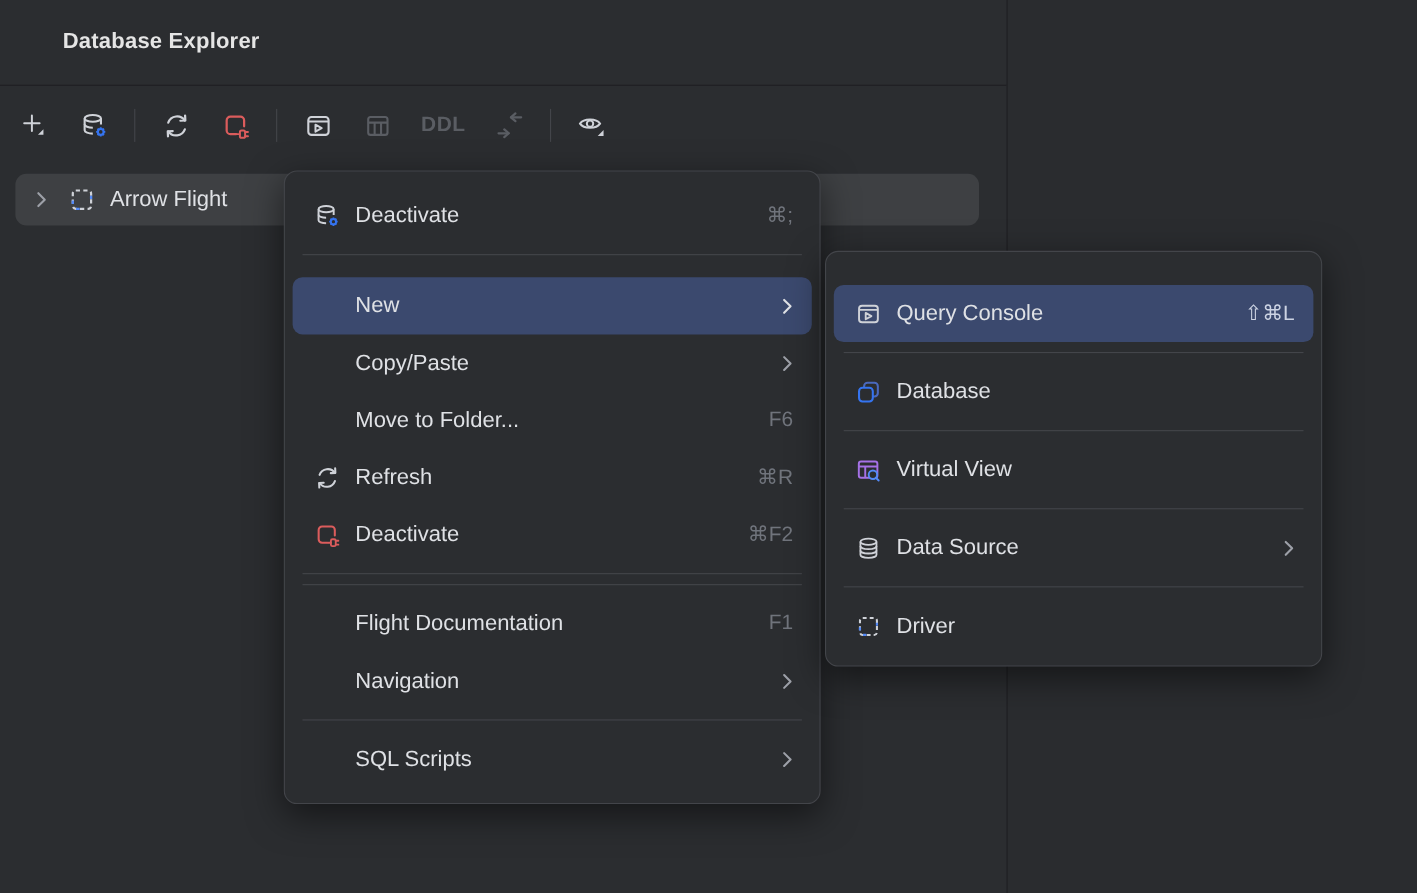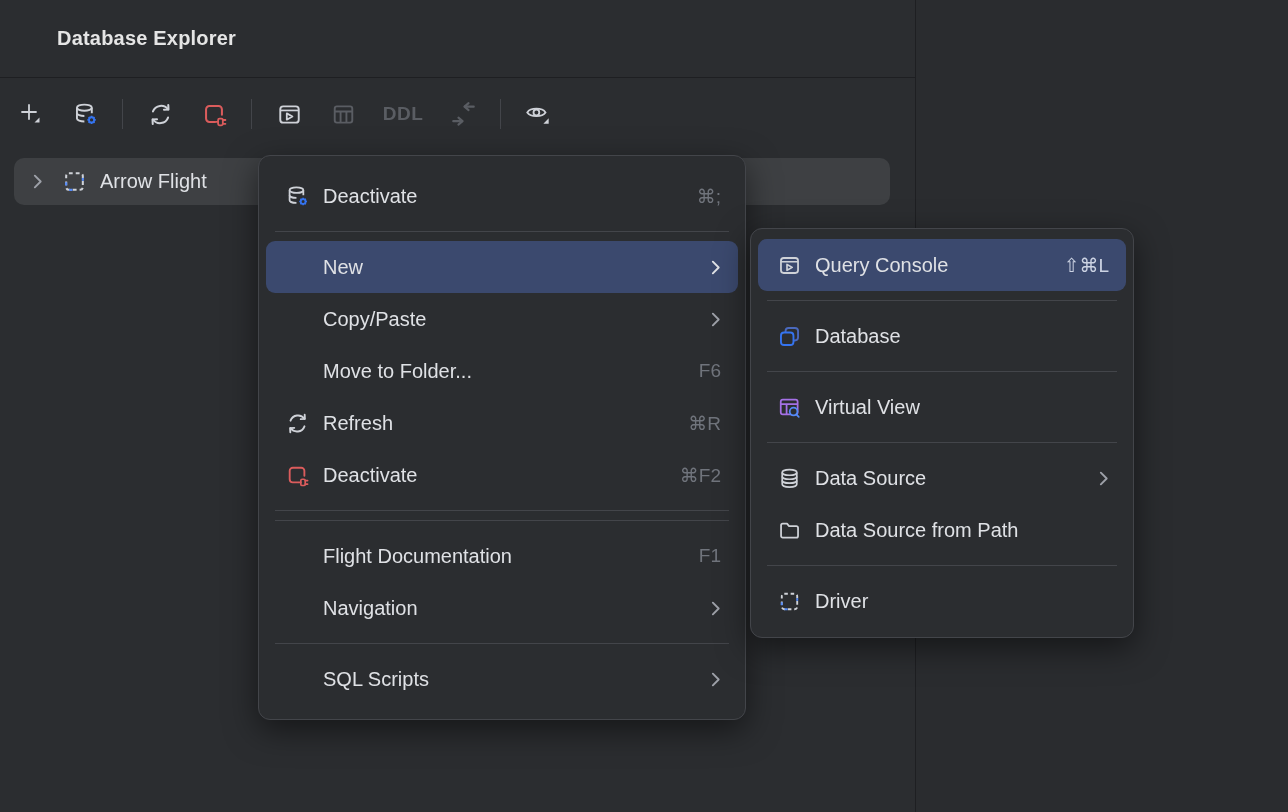--- a/index.html
+++ b/index.html
@@ -38,27 +38,27 @@
   .tree-icon { width:28px; margin-left:10px; display:flex; justify-content:center; }
   .tree-label { margin-left:12px; font-size:20px; color:#dfe1e5; white-space:nowrap;text-align:center; }
 
   .menu {
     position:absolute; background:#2b2d30;
     border:1px solid #43454a; border-radius:12px;
     box-shadow: 0 10px 32px rgba(0,0,0,.5);
     z-index:10;
   }
   #context-menu { left:258px; top:155px; width:488px; padding:14px 0; }
-  #new-submenu  { left:750px; top:228px; width:384px; padding:10px 0; z-index:11; }
+  #new-submenu  { left:750px; top:228px; width:452px; padding:10px 0; z-index:11; }
   .mrow {
     height:52px; margin:0 7px; border-radius:9px;
     display:flex; align-items:center; padding:0 17px 0 18px;
     cursor:default;
   }
-  .mrow.hl { background:#3b496e; }
+  .mrow.hl { background:#3b496e;margin-top:20px; }
   .mrow .ic { width:26px; min-width:26px; display:flex; justify-content:center; margin-right:13px; }
   .mrow .lbl { font-size:20px; color:#dfe1e5; white-space:nowrap; }
   .mrow .sc { margin-left:auto; font-size:19px; color:#70747c; padding-left:20px; white-space:nowrap; }
   .mrow.hl .sc { color:#ccd3e3; }
   .mrow .sc.del-glyph { font-size:24px; color:#8a8e96; line-height:1; }
   .mrow .sub { margin-left:auto; color:#9da0a8; display:flex; padding-left:20px; }
   .mrow.hl .sub { color:#dfe1e5; }
   .msep { height:1px; background:#43454a; margin:9px 16px; }
   svg.i { display:block; }
 </style>
@@ -377,28 +377,20 @@
           <use href="#ic-cylinder"></use>
         </svg>
       </span>
     <span class="lbl">Data Source</span>
     <span class="sub">
         <svg class="i" width="11" height="17" viewBox="0 0 10 16">
           <use href="#ic-chev"></use>
         </svg>
       </span>
   </div>
-  <div class="mrow">
-    <span class="ic">
-        <svg class="i" width="25" height="25" viewBox="0 0 24 24">
-          <use href="#ic-folder"></use>
-        </svg>
-      </span>
-    <span class="lbl">Data Source from Path</span>
-  </div>
   <div class="msep"></div>
   <div class="mrow">
     <span class="ic">
         <svg class="i" width="25" height="25" viewBox="0 0 24 24">
           <use href="#ic-driver"></use>
         </svg>
       </span>
     <span class="lbl">Driver</span>
   </div>
 </div>

